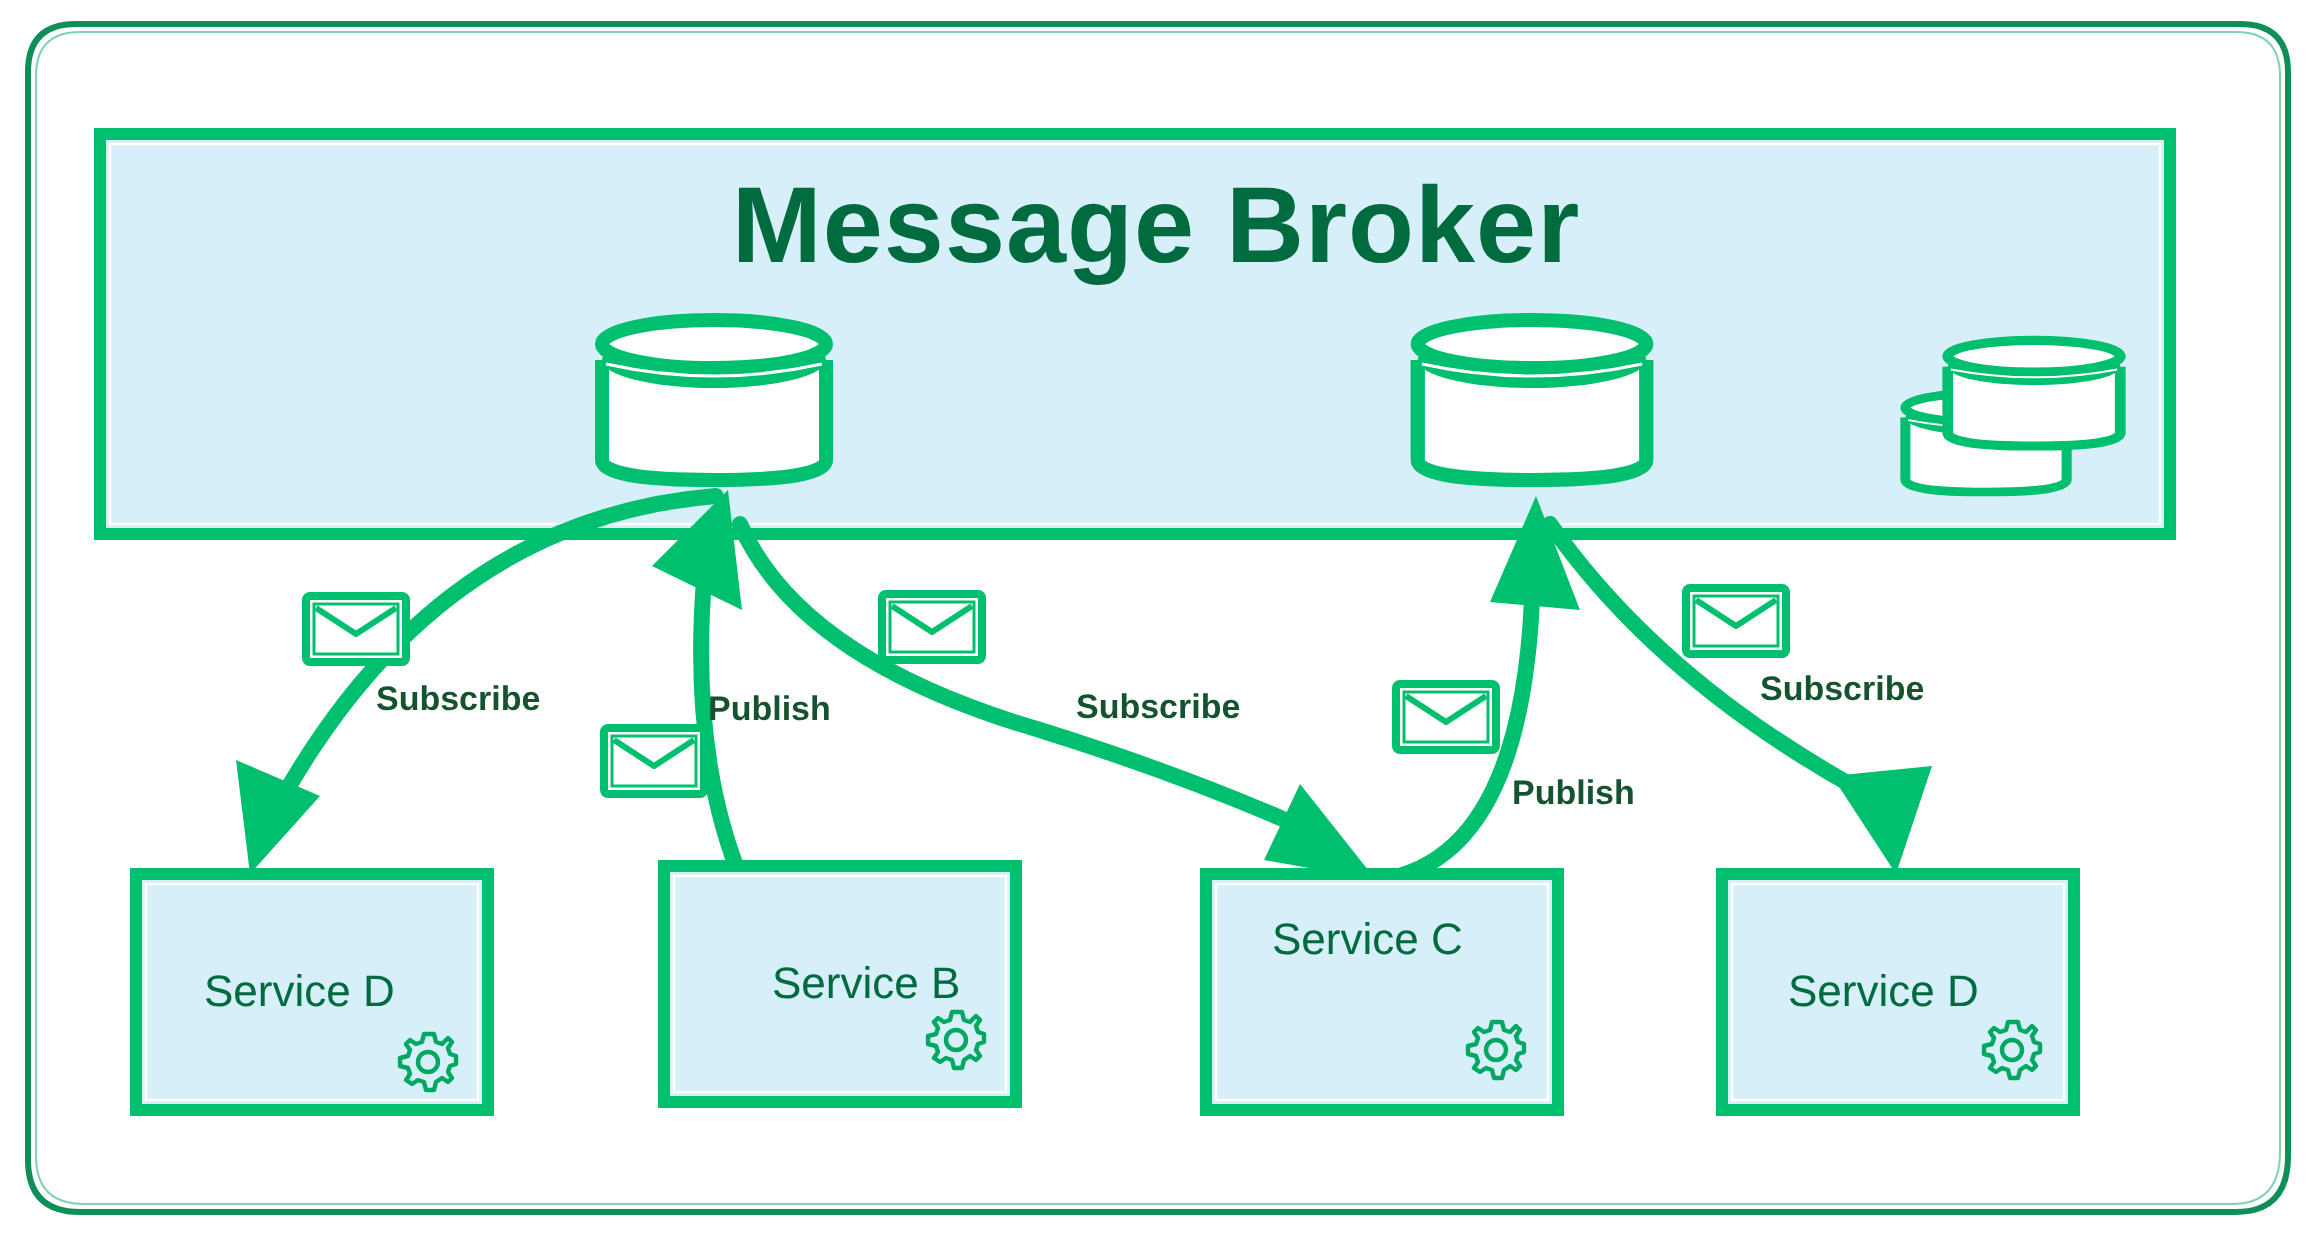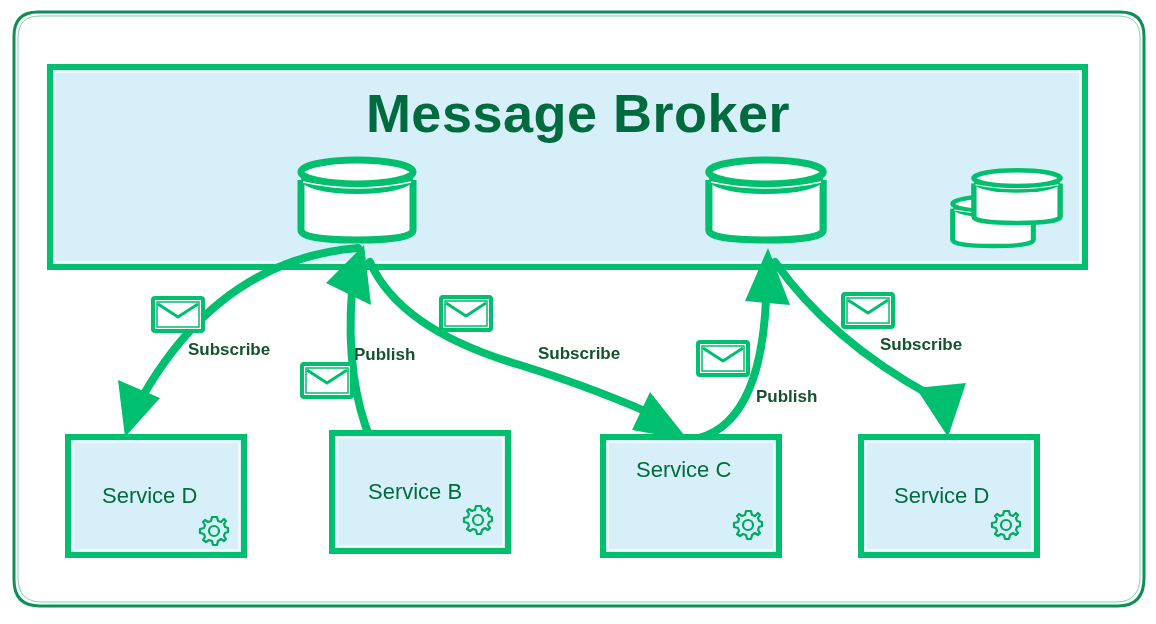--- a/index.html
+++ b/index.html
@@ -98,15 +98,15 @@
 
 <div class="title">Message Broker</div>
 
 <div class="lbl" style="left:188px;top:340px;">Subscribe</div>
 <div class="lbl" style="left:354px;top:345px;">Publish</div>
 <div class="lbl" style="left:538px;top:344px;">Subscribe</div>
 <div class="lbl" style="left:756px;top:387px;">Publish</div>
 <div class="lbl" style="left:880px;top:335px;">Subscribe</div>
 
 <div class="svc" style="left:102px;top:483px;">Service D</div>
-<div class="svc" style="left:368px;top:479px;">Service B</div>
+<div class="svc" style="left:386px;top:479px;">Service B</div>
 <div class="svc" style="left:636px;top:457px;">Service C</div>
 <div class="svc" style="left:894px;top:483px;">Service D</div>
 
 </body></html>

